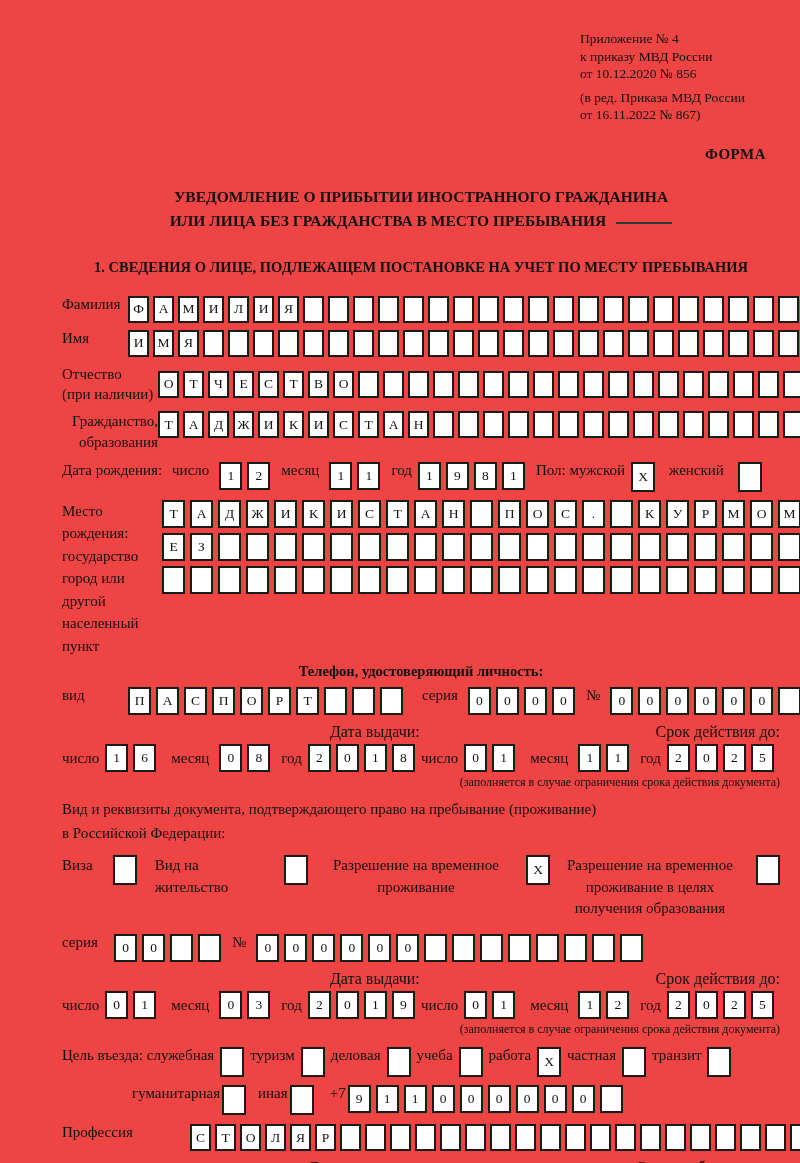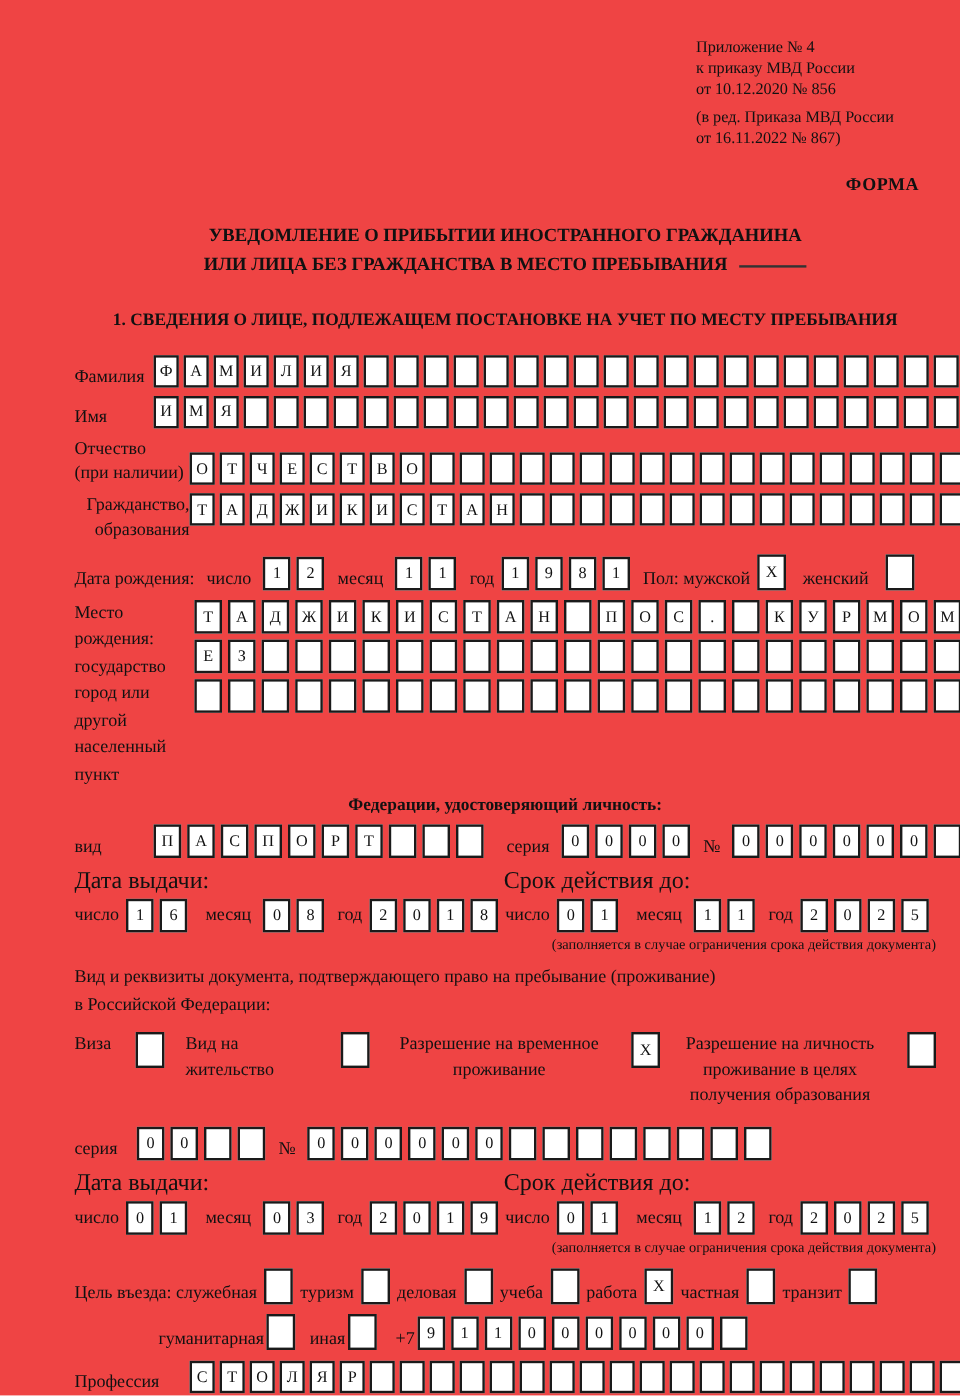--- a/index.html
+++ b/index.html
@@ -8,41 +8,41 @@
     padding:30px 20px 20px 62px;
     font-family:"Liberation Serif","DejaVu Serif",serif;
     color:#111;font-size:15px;position:relative;overflow:hidden;background:#ef4444;
   }
   .annex{margin-left:auto;width:200px;line-height:1.3;font-size:13.5px;}
   .annex .gap{height:6px;}
   .forma{text-align:right;font-weight:bold;font-size:15px;margin-top:22px;padding-right:14px;letter-spacing:.5px;}
   .title{text-align:center;font-weight:bold;font-size:15.5px;margin-top:22px;line-height:1.55;}
   .title .uline{display:inline-block;width:56px;border-bottom:2px solid #333;margin-left:10px;transform:translateY(-2px);}
   .sec1{font-weight:bold;font-size:14.5px;margin-top:26px;text-align:center;}
-  .row{display:flex;align-items:flex-end;margin-top:7px;}
+  .row{display:flex;align-items:flex-start;margin-top:7px;}
   .lbl{flex:0 0 auto;}
   .cells{display:inline-flex;flex-wrap:nowrap;}
   .cell{
     display:inline-flex;align-items:center;justify-content:center;
     width:17px;height:23px;border:2px solid #1a1a1a;margin-right:4px;
     font-size:13.5px;font-family:"Liberation Serif",serif;flex:0 0 auto;background:#fff;
   }
   .dt .cell{width:19px;height:24px;margin-right:5px;}
   .chk .cell{width:20px;height:26px;margin-right:0;}
   .ml6{margin-left:6px;}.ml10{margin-left:10px;}.ml14{margin-left:14px;}
   .two-line{line-height:1.35;}
   .place{display:flex;margin-top:8px;}
   .place .labels{flex:0 0 100px;line-height:1.5;}
   .place .rows .cells{margin-bottom:5px;display:flex;}
   .center-bold{text-align:center;font-weight:bold;font-size:14.5px;margin-top:6px;}
   .dates{display:flex;margin-top:8px;}
   .dates .half{display:flex;flex-direction:column;}
   .dates .half.left{flex:0 0 46%;}
   .dates .half.right{flex:1;}
-  .dt-head{text-align:left;font-size:20px;}
+  .dt-head{text-align:right;font-size:16px;}
   .dt-row{display:flex;align-items:center;margin-top:3px;}
   .note{font-size:12px;text-align:right;margin-top:3px;}
   .opts{display:flex;align-items:flex-start;margin-top:10px;gap:8px;}
   .opt{display:flex;align-items:flex-start;gap:20px;}
   .opt .olabel{line-height:1.45;}
   .opt .olabel.c{text-align:center;}
   .grow{flex:1;}
 </style>
 </head>
 <body>
@@ -126,21 +126,21 @@
         <span class="cell"></span>
         <span class="cell"></span>
         <span class="cell"></span>
         <span class="cell"></span>
         <span class="cell"></span>
         <span class="cell"></span>
         <span class="cell"></span>
       </span>
   </div>
 
-  <div class="row" style="align-items:flex-end;">
+  <div class="row" style="align-items:center;">
     <span class="lbl two-line" style="width:96px;">
       <span>Отчество</span><br>
       <span>(при наличии)</span>
     </span>
     <span class="cells">
         <span class="cell">О</span>
         <span class="cell">Т</span>
         <span class="cell">Ч</span>
         <span class="cell">Е</span>
         <span class="cell">С</span>
@@ -311,21 +311,21 @@
           <span class="cell"></span>
           <span class="cell"></span>
           <span class="cell"></span>
           <span class="cell"></span>
           <span class="cell"></span>
           <span class="cell"></span>
         </span>
     </div>
   </div>
 
-  <div class="center-bold">Федерации, удостоверяющий личность:</div>
+  <div class="center-bold">Телефон, удостоверяющий личность:</div>
 
   <div class="row">
     <span class="lbl" style="width:66px;">вид</span>
     <span class="cells dt">
         <span class="cell">П</span>
         <span class="cell">А</span>
         <span class="cell">С</span>
         <span class="cell">П</span>
         <span class="cell">О</span>
         <span class="cell">Р</span>
@@ -419,21 +419,21 @@
           <span class="cell"></span>
         </span>
     </div>
     <div class="opt" style="margin-left:10px;">
       <span class="olabel c" style="width:180px;">Разрешение на временное проживание</span>
       <span class="cells chk">
           <span class="cell">X</span>
         </span>
     </div>
     <div class="opt" style="margin-left:6px;">
-      <span class="olabel c" style="width:172px;">Разрешение на личность проживание в целях получения образования</span>
+      <span class="olabel c" style="width:172px;">Разрешение на временное проживание в целях получения образования</span>
       <span class="cells chk">
           <span class="cell"></span>
         </span>
     </div>
   </div>
 
   <div class="row" style="margin-top:14px;">
     <span class="lbl" style="width:52px;">серия</span>
     <span class="cells dt">
         <span class="cell">0</span>
@@ -556,21 +556,21 @@
         <span class="cell">0</span>
         <span class="cell">0</span>
         <span class="cell">0</span>
         <span class="cell">0</span>
         <span class="cell">0</span>
         <span class="cell">0</span>
         <span class="cell"></span>
       </span>
   </div>
 
-  <div class="row" style="margin-top:9px;">
+  <div class="row" style="margin-top:9px;gap:32px;">
     <span class="lbl" style="width:96px;">Профессия</span>
     <span class="cells">
         <span class="cell">С</span>
         <span class="cell">Т</span>
         <span class="cell">О</span>
         <span class="cell">Л</span>
         <span class="cell">Я</span>
         <span class="cell">Р</span>
         <span class="cell"></span>
         <span class="cell"></span>

